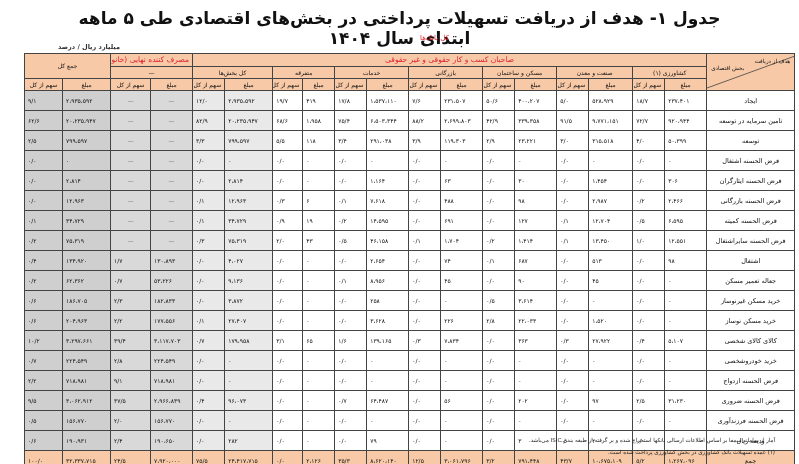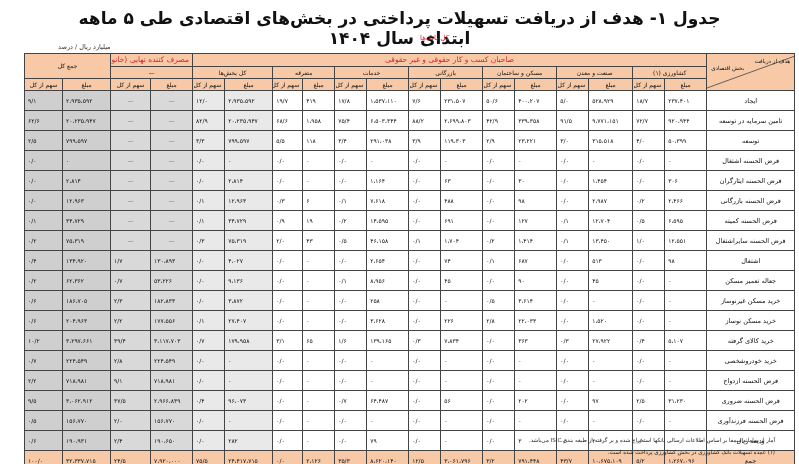--- a/index.html
+++ b/index.html
@@ -1,20 +1,20 @@
 <!DOCTYPE html>
 <html><head>
 <meta charset="utf-8">
 <style>
   html, body { margin: 0; padding: 0; background: #ffffff; }
   body { width: 799px; height: 464px; overflow: hidden; font-family: "DejaVu Sans", sans-serif; position: relative; }
   .title { position: absolute; top: 8px; right: 60px; left: 60px; text-align: center; direction: rtl;
            font-family: "DejaVu Sans", sans-serif; font-weight: bold; font-size: 17px; color: #111; }
   .subtitle-red { position: absolute; top: 34px; left: 420px; font-size: 7px; color: #e0242a; direction: rtl; }
-  .unit { position: absolute; top: 43px; left: 58px; font-size: 6.5px; color: #333; direction: rtl; }
+  .unit { position: absolute; top: 43px; left: 58px; font-size: 6.5px; color: #333; direction: rtl; font-weight: bold; }
   table.main { position: absolute; top: 53px; left: 24px; width: 760px; border-collapse: collapse; table-layout: fixed;
                direction: rtl; font-size: 6px; color: #111; }
   table.main td, table.main th { border: 1px solid #444; padding: 0 3px; height: 19px; line-height: 10px; white-space: nowrap; overflow: hidden; font-weight: normal; }
   table.main thead th { background: #f7c9a7; height: 11px; font-size: 6px; text-align: center; }
   table.main thead tr.h1 th { height: 12px; }
   .red { color: #e0242a; font-size: 7.5px !important; }
   td.num { text-align: left; direction: ltr; }
   td.rowlabel { text-align: center; font-size: 6.5px; }
   td.g1 { background: #e9e9e9; }
   td.g2 { background: #d9d9d9; }
@@ -348,21 +348,21 @@
         <td class="num">۰</td>
         <td class="num">۰/۰</td>
         <td class="num g1">۲۷،۴۰۷</td>
         <td class="num g1">۰/۱</td>
         <td class="num g2">۱۷۷،۵۵۶</td>
         <td class="num g2">۲/۲</td>
         <td class="num g3">۲۰۴،۹۶۳</td>
         <td class="num g3">۰/۶</td>
       </tr>
       <tr>
-        <td class="rowlabel">خرید کالای گرفته</td>
+        <td class="rowlabel">کالای کالای شخصی</td>
         <td class="num">۵،۱۰۷</td>
         <td class="num">۰/۴</td>
         <td class="num">۲۷،۹۲۲</td>
         <td class="num">۰/۳</td>
         <td class="num">۳۶۳</td>
         <td class="num">۰/۰</td>
         <td class="num">۷،۸۳۴</td>
         <td class="num">۰/۳</td>
         <td class="num">۱۳۹،۱۶۵</td>
         <td class="num">۱/۶</td>

